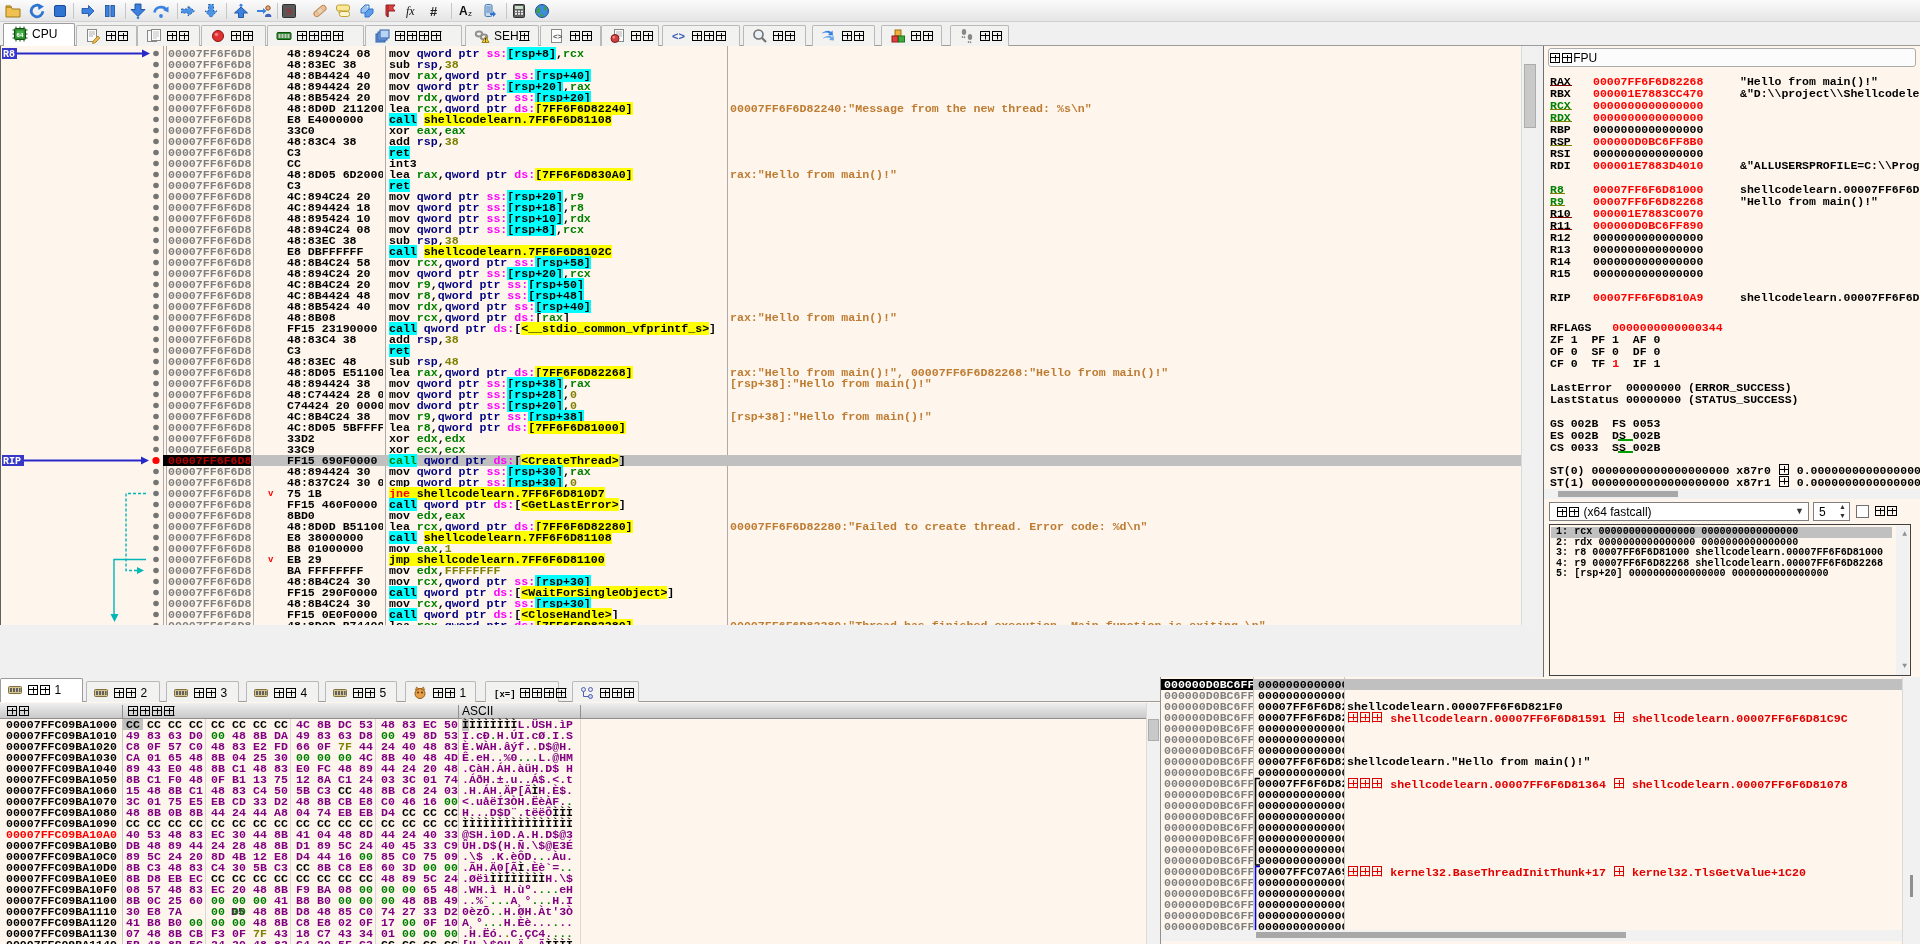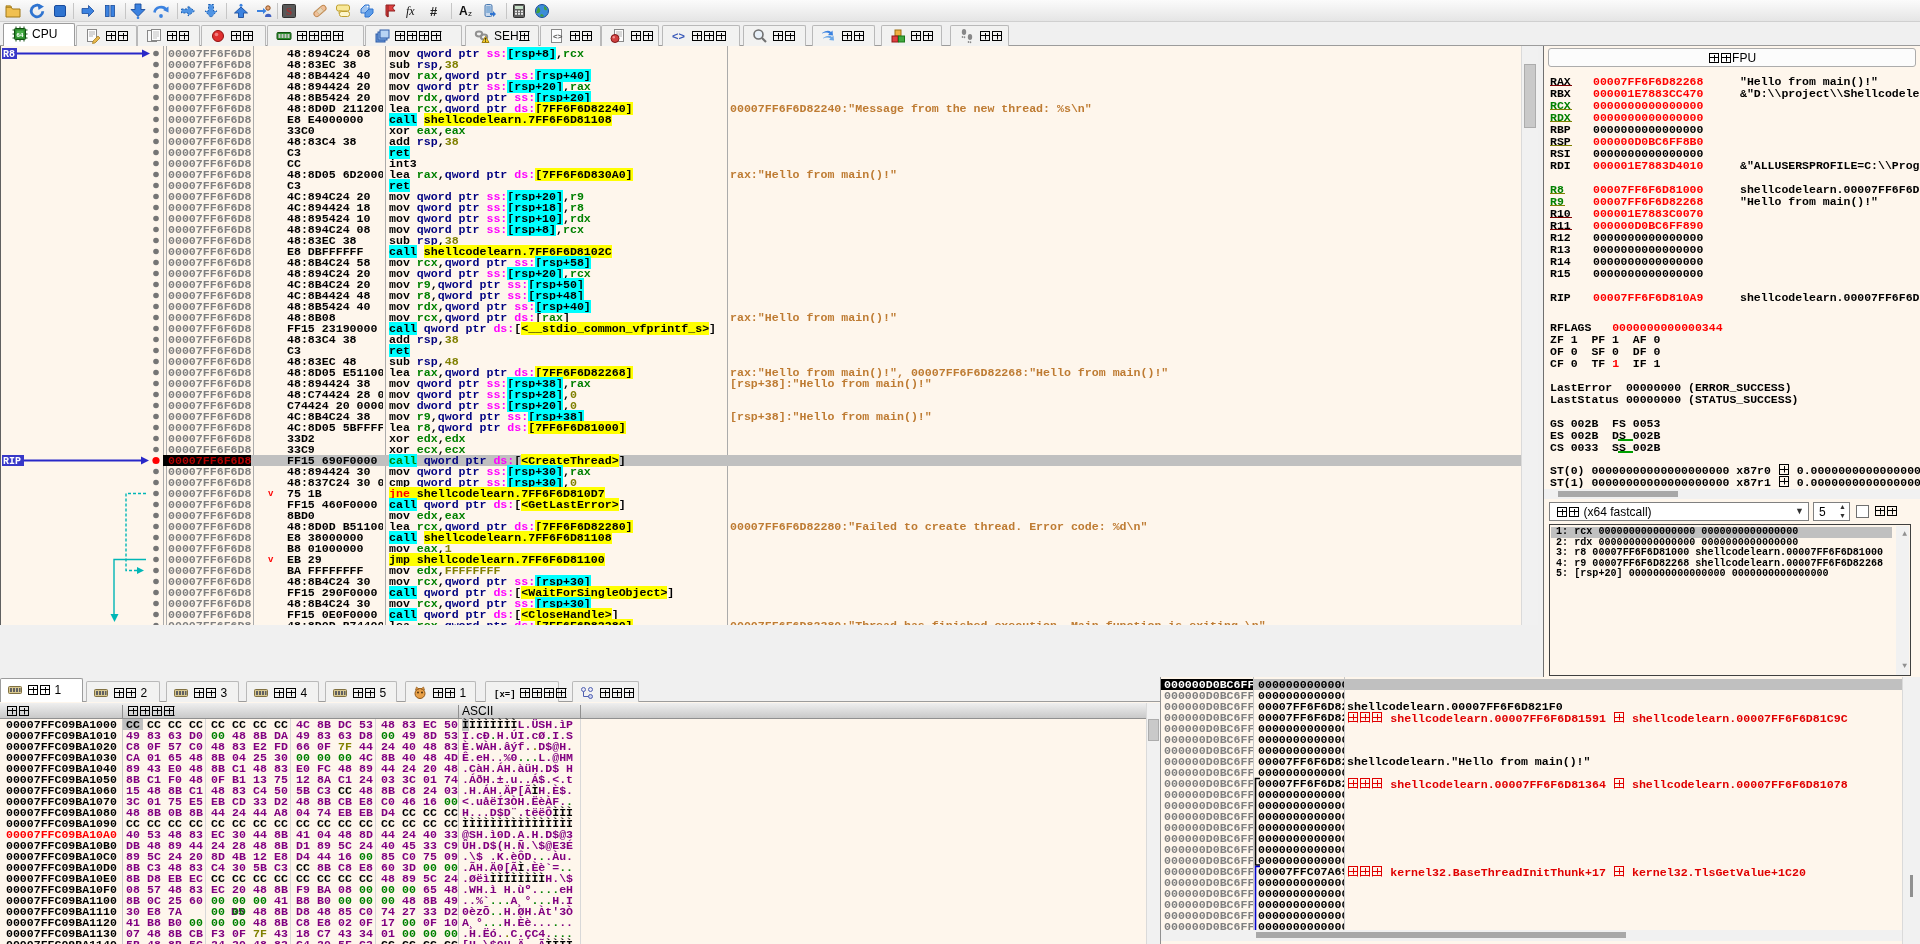--- a/index.html
+++ b/index.html
@@ -614,21 +614,21 @@
 <path d="M137 567 L144 570.5 L137 574 z" fill="#00B6B6"></path>
 <path d="M110.5 614 h8 L114.5 622 z" fill="#00B6B6"></path>
 </svg>
 
 <div class="abs" style="left:1521px;top:46px;width:17px;height:579px;background:#F1F1F1;border-left:1px solid #DADADA">
 <div style="position:absolute;left:2px;top:18px;width:12px;height:64px;background:#C9C9C9;border:1px solid #ACACAC"></div>
 </div>
 
 
 <div class="abs" style="left:1543px;top:46px;width:377px;height:631px;background:#FEF6EC;border-left:1px solid #707070;overflow:hidden">
-<div style="position:absolute;left:4px;top:2px;width:368px;height:19px;background:#FCFCFC;border:1px solid #ACACAC;border-radius:3px;text-align:center;font:12px 'Liberation Sans',sans-serif;padding-top:2px"><i class="cj"></i><i class="cj"></i>FPU</div>
+<div style="position:absolute;left:4px;top:2px;width:368px;height:19px;background:#FCFCFC;border:1px solid #ACACAC;border-radius:3px;text-align:left;font:12px 'Liberation Sans',sans-serif;padding-top:2px"><i class="cj"></i><i class="cj"></i>FPU</div>
 <div class="rr" style="top:29.5px">
         <span style="position:absolute;left:6px;">RAX</span>
         <u style="position:absolute;left:6px;top:9.6px;width:21.700000000000003px;height:1.4px;background:#800000;display:block"></u>
         <span style="position:absolute;left:49px;color:#FF0000">00007FF6F6D82268</span>
         <span style="position:absolute;left:196px;white-space:pre">"Hello from main()!"</span>
       </div>
       <div class="rr" style="top:41.5px">
         <span style="position:absolute;left:6px;">RBX</span>
         <span style="position:absolute;left:49px;color:#FF0000">000001E7883CC470</span>
         <span style="position:absolute;left:196px;white-space:pre">&amp;"D:\\project\\Shellcodele</span>

